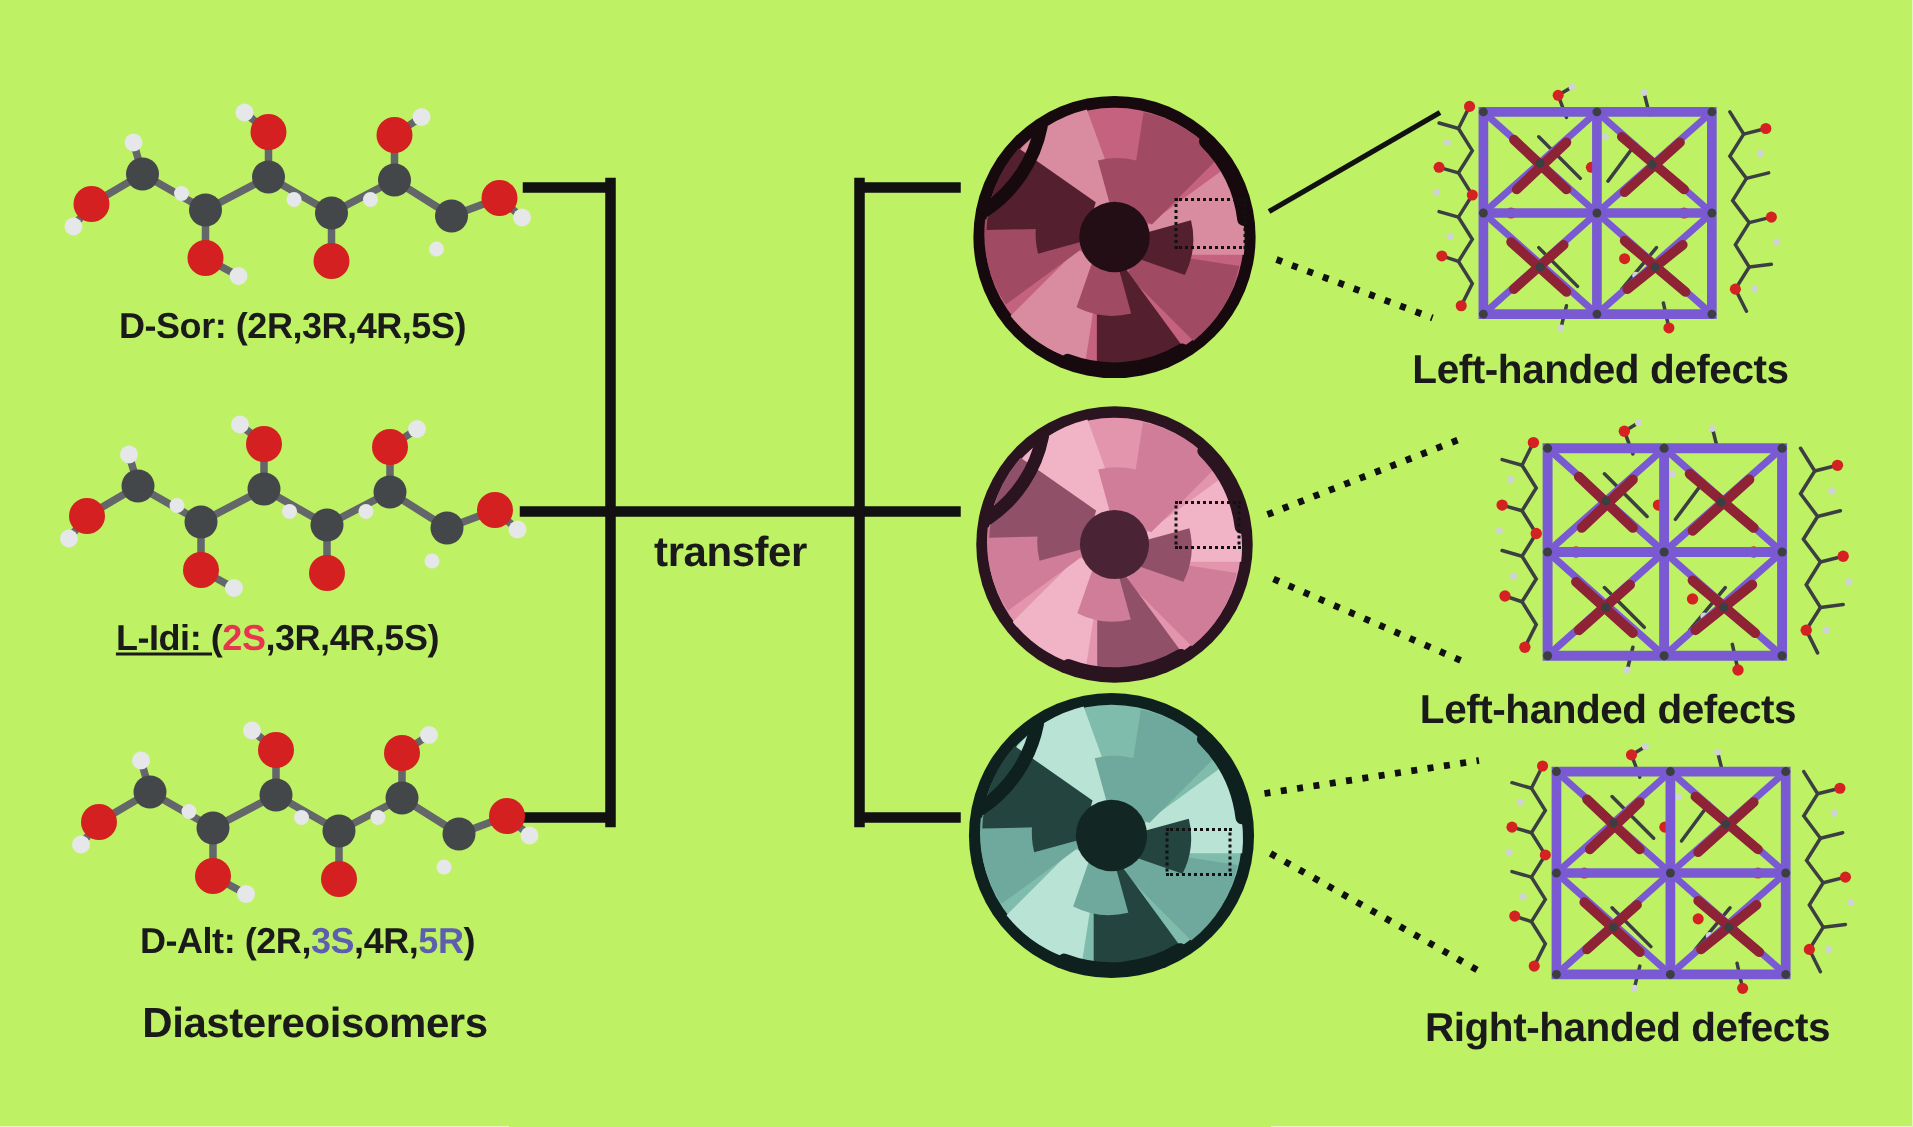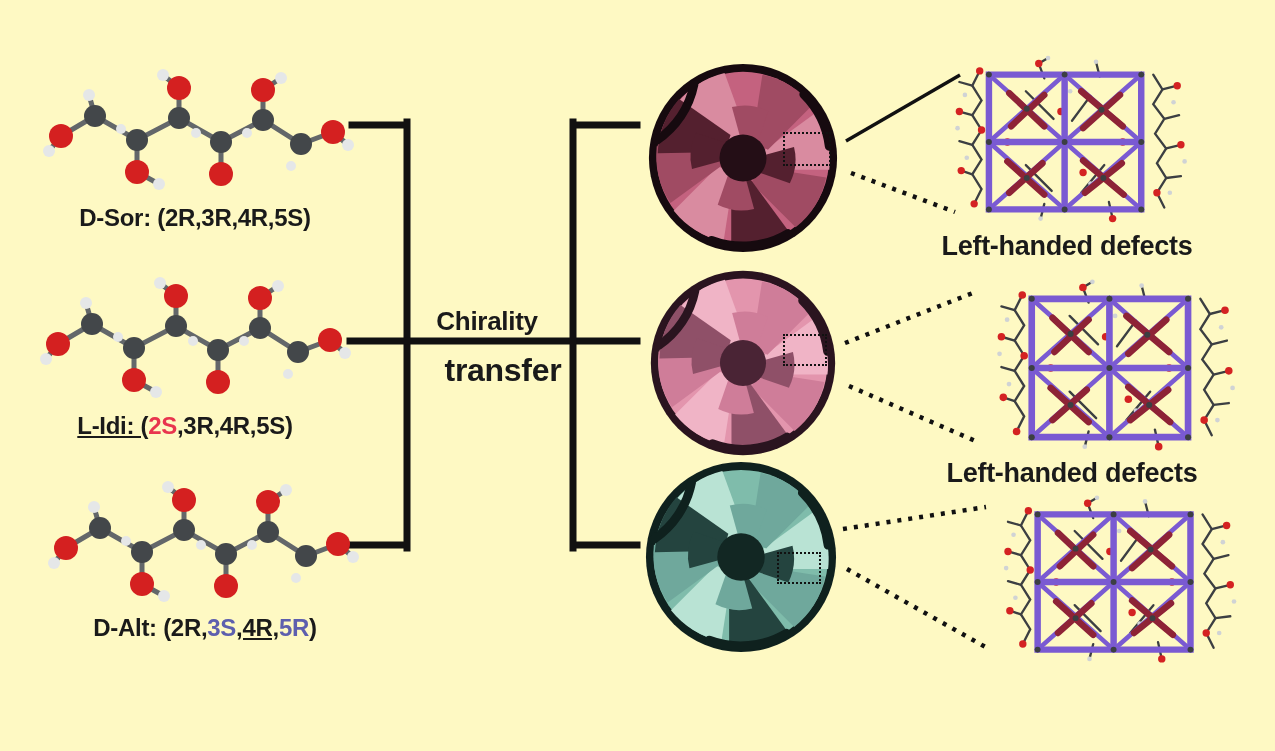--- a/index.html
+++ b/index.html
@@ -1,16 +1,16 @@
 <!DOCTYPE html>
 <html><head>
 <meta charset="utf-8">
 <style>
   html,body{margin:0;padding:0;background:#ffffff;}
-  .canvas{position:relative;width:1275px;height:751px;background:#fef9c3;overflow:hidden;
+  .canvas{position:relative;width:1275px;height:751px;background:#bef264;overflow:hidden;
           font-family:"Liberation Sans", sans-serif;}
   .overlay{position:absolute;left:0;top:0;}
   .lbl{position:absolute;font-weight:700;color:#1a1a1a;text-align:center;white-space:nowrap;letter-spacing:-0.3px;}
   .mol-lbl{font-size:24px;}
   svg.molecule,svg.sphere,svg.crystal{position:absolute;}
   .zoombox{position:absolute;border:2px dotted #111;}
 </style>
 </head>
 <body>
 
@@ -185,27 +185,27 @@
         <use href="#mol-c"></use>
       </g>
     <g fill="#d42020">
         <use href="#mol-o"></use>
       </g>
     <g fill="#e5e7e8">
         <use href="#mol-h"></use>
       </g>
   </svg>
   <div class="lbl mol-lbl" style="left:40px;top:614px;width:330px">
-    <span style="color: rgb(26, 26, 26); text-align: right;">D-Alt: (2R,</span><span style="color: rgb(93, 95, 174);">3S</span><span style="color: rgb(26, 26, 26); text-decoration: underline;">,4R,</span><span style="color: rgb(93, 95, 174); margin-top: 28px;">5R</span><span style="color: rgb(26, 26, 26);">)</span>
+    <span style="color: rgb(26, 26, 26); text-align: right;">D-Alt: (2R,</span><span style="color: rgb(93, 95, 174);">3S</span><span style="color: rgb(26, 26, 26);">,4R,</span><span style="color: rgb(93, 95, 174); margin-top: 28px;">5R</span><span style="color: rgb(26, 26, 26);">)</span>
   </div>
 
-
-  
-  <div class="lbl" style="left:402px;top:306px;width:170px;font-size:26px">Chirality</div>
-  <div class="lbl" style="left:418px;top:352px;width:170px;font-size:32px">transfer</div>
+  <div class="lbl" style="left:50px;top:666px;width:320px;font-size:28px">Diastereoisomers</div>
+
+  
+  <div class="lbl" style="left:402px;top:352px;width:170px;font-size:28px">transfer</div>
 
   
   <svg class="sphere" style="left:645px;top:60px" width="196" height="196" viewBox="-100 -100 200 200">
     <circle r="96" fill="#160a0f"></circle>
     <circle r="88" fill="#c4627f"></circle>
     <g fill="#d98ba0">
         <use href="#petal"></use>
         <use href="#petal" transform="rotate(135)"></use>
         <use href="#petal" transform="rotate(250)"></use>
       </g>
@@ -356,14 +356,15 @@
     <g fill="none" stroke-width="7" stroke-linecap="square" stroke="#7a5ad2">
         <use href="#cr-lat"></use>
       </g>
     <g fill="none" stroke-width="7" stroke-linecap="round" stroke="#8e2336">
         <use href="#cr-bond"></use>
       </g>
     <g fill="#3c3f42">
         <use href="#cr-c"></use>
       </g>
   </svg>
+  <div class="lbl" style="left:905px;top:670px;width:360px;font-size:27px">Right-handed defects</div>
 
 </div>
 
 </body></html>

